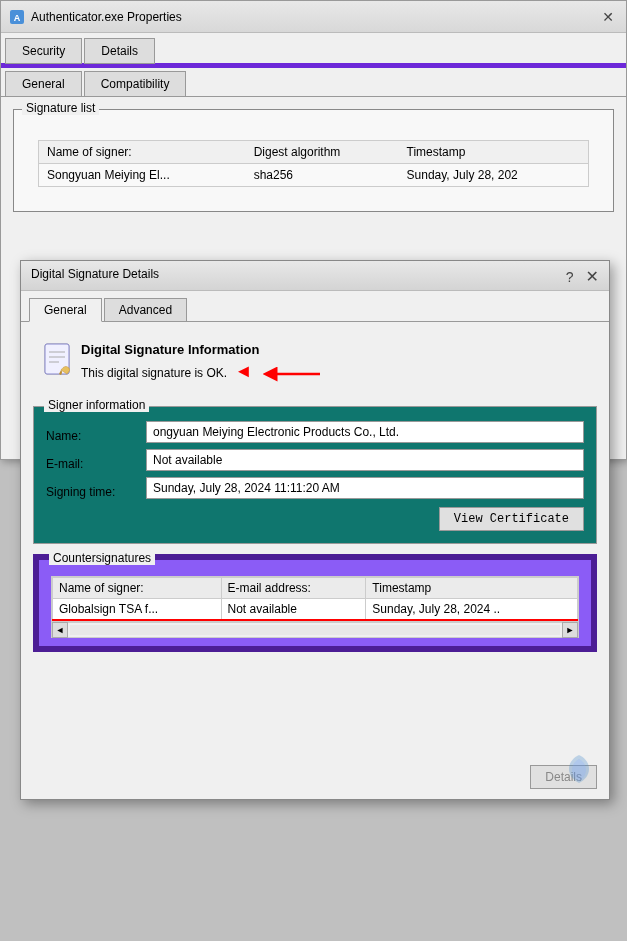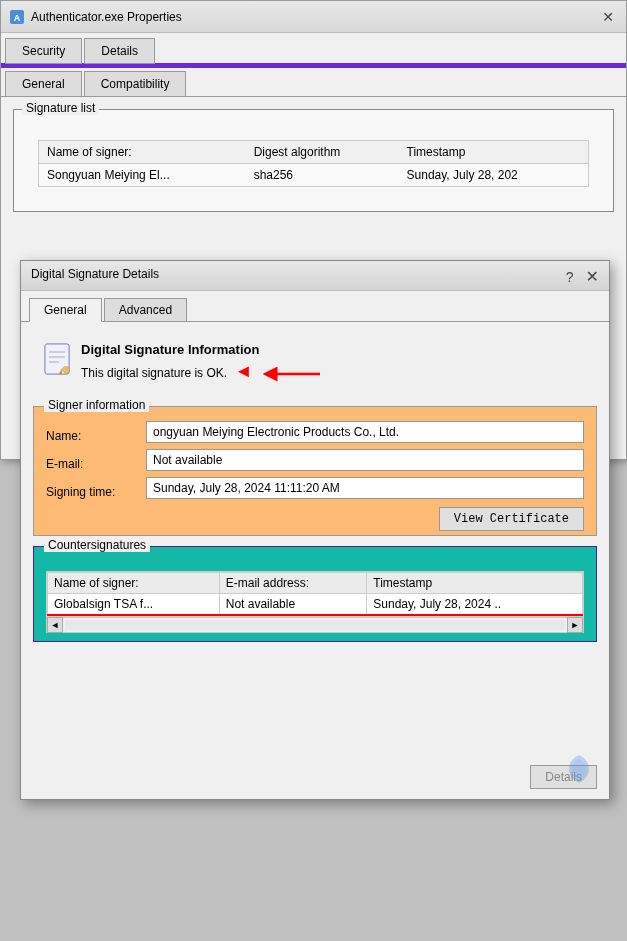--- a/index.html
+++ b/index.html
@@ -227,22 +227,22 @@
       color: red;
       font-size: 18px;
       display: inline-block;
       margin-left: 4px;
     }
 
     
     .signer-group {
       border: 1px solid #999;
       margin-bottom: 10px;
-      background: #fdba74;
-      padding: 8px 12px 4px 12px;
+      background: #0f766e;
+      padding: 8px 12px 12px 12px;
       position: relative;
     }
 
     .group-title {
       position: absolute;
       top: -9px;
       left: 10px;
       background: #f0f0f0;
       padding: 0 4px;
       font-size: 12px;
@@ -281,23 +281,23 @@
       border: 1px solid #999;
       cursor: pointer;
       font-size: 12px;
       min-width: 120px;
       text-align: left;
       font-family: Liberation Mono, monospace;
     }
 
     
     .counter-group {
-      border: 1px solid #4c1d95;
-      background: #14b8a6;
-      padding: 16px 12px 8px 12px;
+      border: 6px solid #4c1d95;
+      background: #8b5cf6;
+      padding: 8px 12px 8px 12px;
       position: relative;
     }
 
     .counter-table {
       width: 100%;
       border-collapse: collapse;
       font-size: 12px;
     }
 
     .counter-table th {

